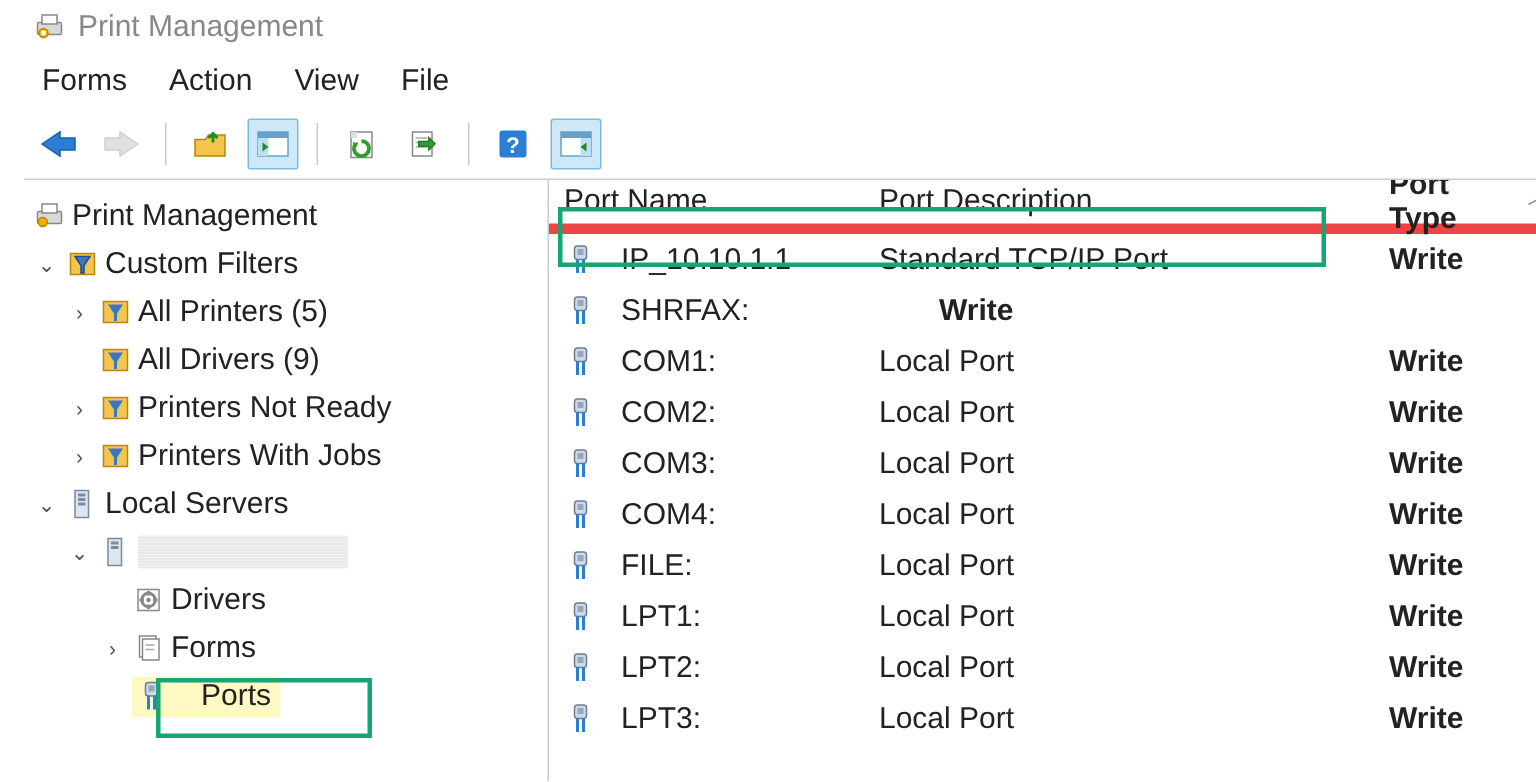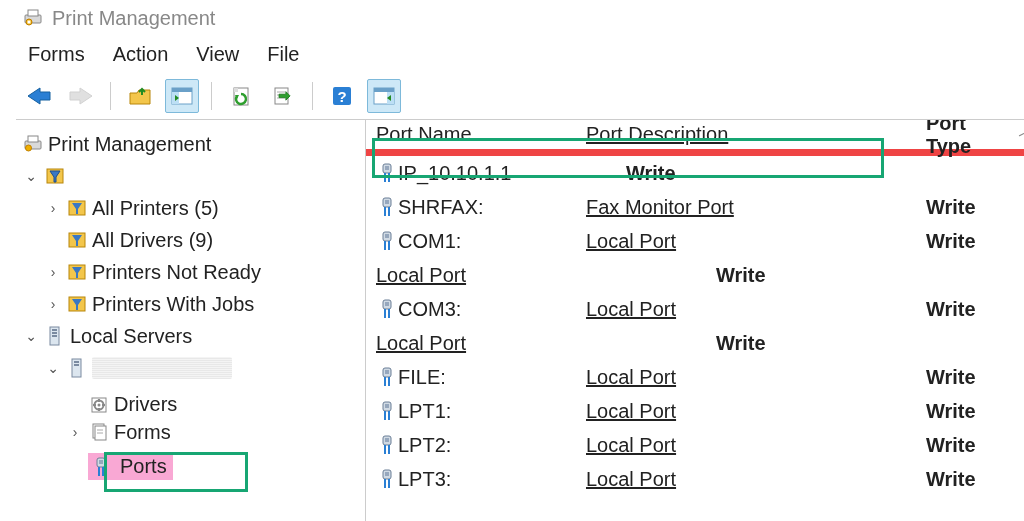--- a/index.html
+++ b/index.html
@@ -14,31 +14,31 @@
   .tb-btn.selected { background:#cde8f7; border:1px solid #7db9da; }
   .tb-sep { width:1px; height:28px; background:#ccc; margin:0 4px;}
   .content { display:flex; height:calc(521px - 36px - 36px - 48px); }
   .tree { width:350px; border-right:1px solid #ccc; padding:8px 6px; overflow:hidden; }
   .list { flex:1; position:relative; overflow:hidden; }
   .tree-row { display:flex; align-items:center; height:32px; gap:4px; white-space:nowrap; }
   .tw { width:18px; text-align:center; color:#555; font-size:14px; }
   .indent1 { padding-left:0px; }
   .indent2 { padding-left:22px; }
   .indent3 { padding-left:44px; }
-  .indent4 { padding-left:66px;align-items:flex-end; }
+  .indent4 { padding-left:66px; }
   .icon { width:22px; height:22px; display:flex; align-items:center; justify-content:center; }
   .blank-server { width:140px; height:22px; background:repeating-linear-gradient(0deg,#e8e8e8,#e8e8e8 1px,#f4f4f4 1px,#f4f4f4 2px); border-radius:2px; }
-  .selected-node { background:#f9a8d4; padding:2px 6px 2px 2px; display:flex; align-items:center; gap:8px; }
+  .selected-node { background:#fef9c3; padding:2px 6px 2px 2px; display:flex; align-items:center; gap:22px; }
   .hl-green { position:absolute; border:3px solid #17a673; pointer-events:none; }
   .list-header { display:flex; height:36px; align-items:center; border-bottom:7px solid #ef4444; padding-left:10px; }
   .col-name { width:210px; }
-  .col-desc { width:300px;text-decoration:underline; }
+  .col-desc { width:300px; }
   .col-type { width:110px; padding-left:40px;font-weight:bold;}
   .list-row { display:flex; height:34px; align-items:center; padding-left:10px; }
-  .list-row .col-name { display:flex; align-items:center; gap:0;}
+  .list-row .col-name { display:flex; align-items:center; gap:16px;}
   .port-icon svg { display:block; }
   .scroll-up { position:absolute; top:0; right:2px; width:20px; height:20px; display:flex; align-items:center; justify-content:center; color:#888;}
   
   svg { overflow:visible; }
 </style>
 </head>
 <body>
 
 <div class="window">
 
@@ -137,20 +137,21 @@
       </div>
 
       <div class="tree-row indent1">
         <span class="tw">⌄</span>
         <span class="icon">
           <svg width="20" height="20">
               <rect x="2" y="3" width="16" height="14" fill="#f3c64b" stroke="#b8860b"></rect>
               <polygon points="5,5 15,5 11,11 11,16 9,16 9,11" fill="#3a78c3" stroke="#1e4e8c"></polygon>
             </svg>
         </span>
+        <span>Custom Filters</span>
       </div>
 
       <div class="tree-row indent2">
         <span class="tw">›</span>
         <span class="icon">
           <svg width="20" height="20">
               <rect x="2" y="3" width="16" height="14" fill="#f3c64b" stroke="#b8860b"></rect>
               <polygon points="5,5 15,5 11,11 11,16 9,16 9,11" fill="#3a78c3"></polygon>
             </svg>
         </span>
@@ -272,72 +273,94 @@
               <span class="port-icon icon">
                 <svg width="18" height="22">
                   <rect x="5" y="2" width="8" height="9" rx="2" fill="#d0dae4" stroke="#6b7e97"></rect>
                   <rect x="7" y="4" width="4" height="4" fill="#96a7bd"></rect>
                   <line x1="7" y1="11" x2="7" y2="20" stroke="#2a7fd4" stroke-width="2"></line>
                   <line x1="11" y1="11" x2="11" y2="20" stroke="#2a7fd4" stroke-width="2"></line>
                 </svg>
               </span>
               <span>IP_10.10.1.1</span>
             </div>
+            <div class="col-desc">Standard TCP/IP Port</div>
             <div class="col-type">Write</div>
           </div>
           <div class="list-row">
             <div class="col-name">
               <span class="port-icon icon">
                 <svg width="18" height="22">
                   <rect x="5" y="2" width="8" height="9" rx="2" fill="#d0dae4" stroke="#6b7e97"></rect>
                   <rect x="7" y="4" width="4" height="4" fill="#96a7bd"></rect>
                   <line x1="7" y1="11" x2="7" y2="20" stroke="#2a7fd4" stroke-width="2"></line>
                   <line x1="11" y1="11" x2="11" y2="20" stroke="#2a7fd4" stroke-width="2"></line>
                 </svg>
               </span>
               <span>SHRFAX:</span>
             </div>
-            <div class="col-desc">Fax Monitor Port</div>
             <div class="col-type">Write</div>
           </div>
           <div class="list-row">
             <div class="col-name">
               <span class="port-icon icon">
                 <svg width="18" height="22">
                   <rect x="5" y="2" width="8" height="9" rx="2" fill="#d0dae4" stroke="#6b7e97"></rect>
                   <rect x="7" y="4" width="4" height="4" fill="#96a7bd"></rect>
                   <line x1="7" y1="11" x2="7" y2="20" stroke="#2a7fd4" stroke-width="2"></line>
                   <line x1="11" y1="11" x2="11" y2="20" stroke="#2a7fd4" stroke-width="2"></line>
                 </svg>
               </span>
               <span>COM1:</span>
             </div>
             <div class="col-desc">Local Port</div>
             <div class="col-type">Write</div>
           </div>
           <div class="list-row">
+            <div class="col-name">
+              <span class="port-icon icon">
+                <svg width="18" height="22">
+                  <rect x="5" y="2" width="8" height="9" rx="2" fill="#d0dae4" stroke="#6b7e97"></rect>
+                  <rect x="7" y="4" width="4" height="4" fill="#96a7bd"></rect>
+                  <line x1="7" y1="11" x2="7" y2="20" stroke="#2a7fd4" stroke-width="2"></line>
+                  <line x1="11" y1="11" x2="11" y2="20" stroke="#2a7fd4" stroke-width="2"></line>
+                </svg>
+              </span>
+              <span>COM2:</span>
+            </div>
             <div class="col-desc">Local Port</div>
             <div class="col-type">Write</div>
           </div>
           <div class="list-row">
             <div class="col-name">
               <span class="port-icon icon">
                 <svg width="18" height="22">
                   <rect x="5" y="2" width="8" height="9" rx="2" fill="#d0dae4" stroke="#6b7e97"></rect>
                   <rect x="7" y="4" width="4" height="4" fill="#96a7bd"></rect>
                   <line x1="7" y1="11" x2="7" y2="20" stroke="#2a7fd4" stroke-width="2"></line>
                   <line x1="11" y1="11" x2="11" y2="20" stroke="#2a7fd4" stroke-width="2"></line>
                 </svg>
               </span>
               <span>COM3:</span>
             </div>
             <div class="col-desc">Local Port</div>
             <div class="col-type">Write</div>
           </div>
           <div class="list-row">
+            <div class="col-name">
+              <span class="port-icon icon">
+                <svg width="18" height="22">
+                  <rect x="5" y="2" width="8" height="9" rx="2" fill="#d0dae4" stroke="#6b7e97"></rect>
+                  <rect x="7" y="4" width="4" height="4" fill="#96a7bd"></rect>
+                  <line x1="7" y1="11" x2="7" y2="20" stroke="#2a7fd4" stroke-width="2"></line>
+                  <line x1="11" y1="11" x2="11" y2="20" stroke="#2a7fd4" stroke-width="2"></line>
+                </svg>
+              </span>
+              <span>COM4:</span>
+            </div>
             <div class="col-desc">Local Port</div>
             <div class="col-type">Write</div>
           </div>
           <div class="list-row">
             <div class="col-name">
               <span class="port-icon icon">
                 <svg width="18" height="22">
                   <rect x="5" y="2" width="8" height="9" rx="2" fill="#d0dae4" stroke="#6b7e97"></rect>
                   <rect x="7" y="4" width="4" height="4" fill="#96a7bd"></rect>
                   <line x1="7" y1="11" x2="7" y2="20" stroke="#2a7fd4" stroke-width="2"></line>

